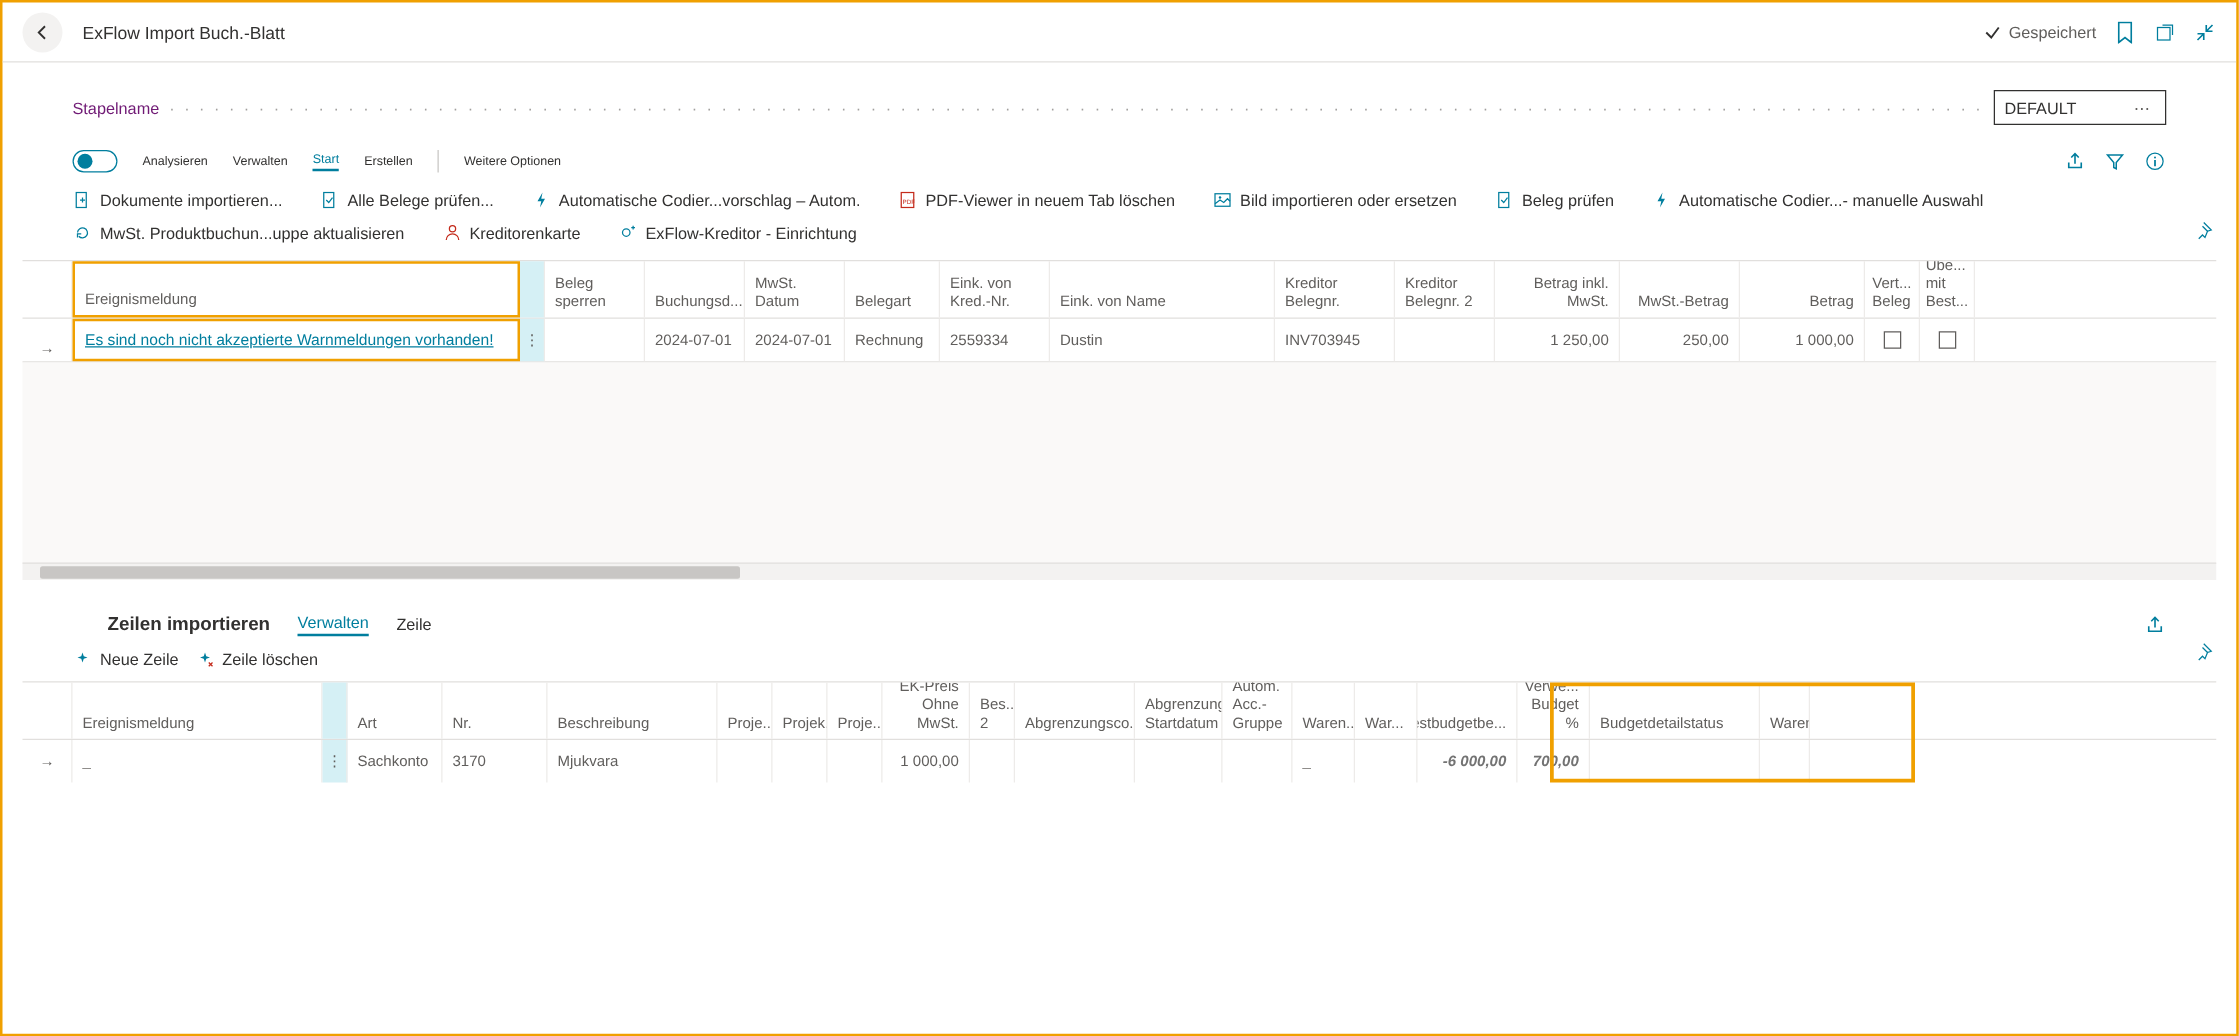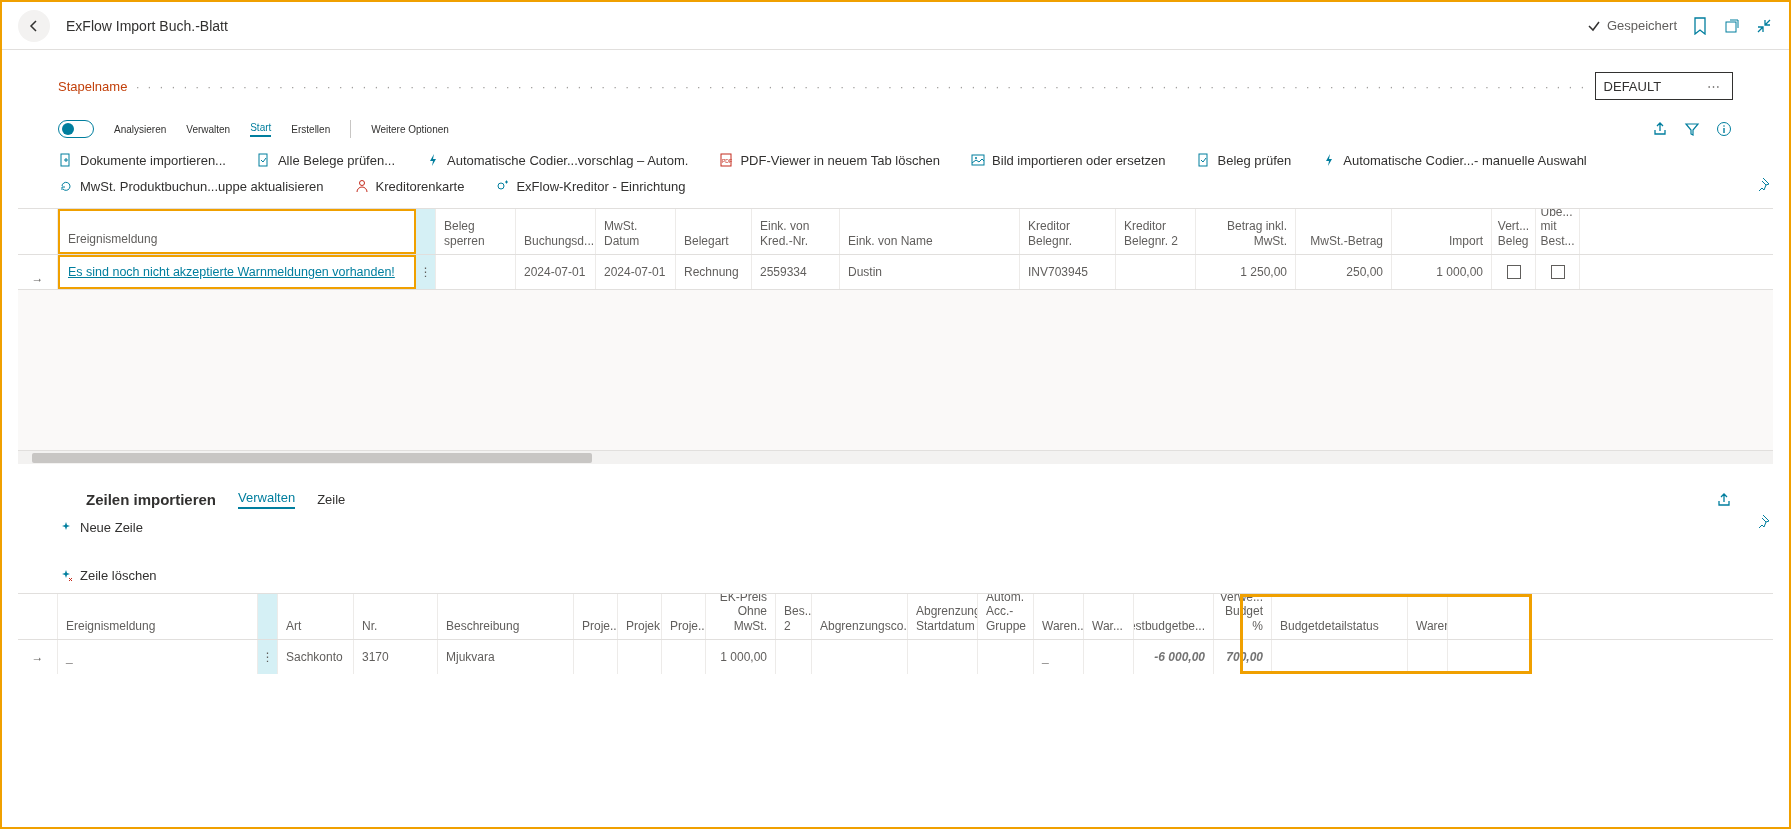--- a/index.html
+++ b/index.html
@@ -31,21 +31,21 @@
     margin-right: 16px;
   }
   .page-title { font-size: 14px; color: #323130; }
   .header-right { margin-left: auto; display: flex; align-items: center; gap: 14px; color: #605e5c; }
   .saved { display: flex; align-items: center; gap: 6px; }
   .hdr-icon { width: 18px; height: 18px; display:flex;align-items:center;justify-content:center;cursor:pointer;color:#007e9e; }
   
   .content { padding: 0 56px; }
   
   .batch-row { display: flex; align-items: center; margin-top: 22px; margin-bottom: 20px; }
-  .batch-label { font-size: 13px; color: #c2410c; }
+  .batch-label { font-size: 13px; color: #701a75; }
   .batch-dots { flex: 0 0 auto; margin: 0 8px; color: #a19f9d; letter-spacing: 2px; overflow: hidden; white-space: nowrap; }
   .batch-input-wrap { flex: 1; display:flex; }
   .batch-input {
     flex: 1; border: 1px solid #323130; height: 28px; padding: 0 8px;
     font-size: 13px; background:#fff;
     display:flex;align-items:center;justify-content:space-between;
   }
   .batch-ell { color:#605e5c; padding:0 4px; }
   
   .tabs-row { display:flex; align-items:center; gap: 20px; margin-bottom: 14px; }
@@ -98,21 +98,21 @@
   .empty-area { height:160px; background:#faf9f8; margin-left:-40px;margin-right:-40px; }
   .scrollbar { height:14px; background:#f3f2f1; margin-left:-40px;margin-right:-40px; border-top:1px solid #e1dfdd; display:flex; }
   .scroll-thumb { width:560px; height:10px; background:#c8c6c4; margin:2px 0 0 14px; border-radius:2px; }
   
   .sec2-hdr { display:flex; align-items:center; gap:22px; margin-top:26px; margin-bottom:10px;margin-left:28px; }
   .sec2-title { font-size:15px; font-weight:600; color:#323130; }
   .sec2-tab { font-size:13px; color:#323130; cursor:pointer; }
   .sec2-tab.active { color:#007e9e; border-bottom:2px solid #007e9e; padding-bottom:2px; }
   .sec2-right { margin-left:auto; }
   
-  .sec2-actions { display:flex; gap:32px; margin-bottom:10px; position:relative;flex-direction:column; }
+  .sec2-actions { display:flex; gap:13px; margin-bottom:10px; position:relative; }
   
   .tbl2-wrap { margin-left:-40px; margin-right:-40px; border-top:1px solid #e1dfdd; position:relative; }
   .t2-sel { width:40px; flex:0 0 40px; }
   .t2-ev { width:200px; flex:0 0 200px; }
   .t2-more { width:20px; flex:0 0 20px; background:#d5f0f5; }
   .t2-art { width:76px; flex:0 0 76px; }
   .t2-nr { width:84px; flex:0 0 84px; }
   .t2-besch { width:136px; flex:0 0 136px; }
   .t2-proj { width:44px; flex:0 0 44px; }
   .t2-ek { width:70px; flex:0 0 70px; }
@@ -315,21 +315,21 @@
       <div class="cell beleg-sp h">Beleg sperren</div>
       <div class="cell buch-d h">Buchungsd...</div>
       <div class="cell mwst-d h">MwSt. Datum</div>
       <div class="cell belegart h">Belegart</div>
       <div class="cell eink-nr h">Eink. von Kred.-Nr.</div>
       <div class="cell eink-name h">Eink. von Name</div>
       <div class="cell kred-b h">Kreditor Belegnr.</div>
       <div class="cell kred-b2 h">Kreditor Belegnr. 2</div>
       <div class="cell betr-mwst h r">Betrag inkl. MwSt.</div>
       <div class="cell mwst-betr h r">MwSt.-Betrag</div>
-      <div class="cell betrag h r">Import</div>
+      <div class="cell betrag h r">Betrag</div>
       <div class="cell vert h c">Vert... Beleg</div>
       <div class="cell uebe h c">Übe... mit Best...</div>
     </div>
     <div class="tbl tbl-row">
       <div class="cell sel-col c">
           <span class="row-arrow">→</span>
         </div>
       <div class="cell ev-col highlight-box" style="align-items:center;">
         <a class="link-text">Es sind noch nicht akzeptierte Warnmeldungen vorhanden!</a>
       </div>

